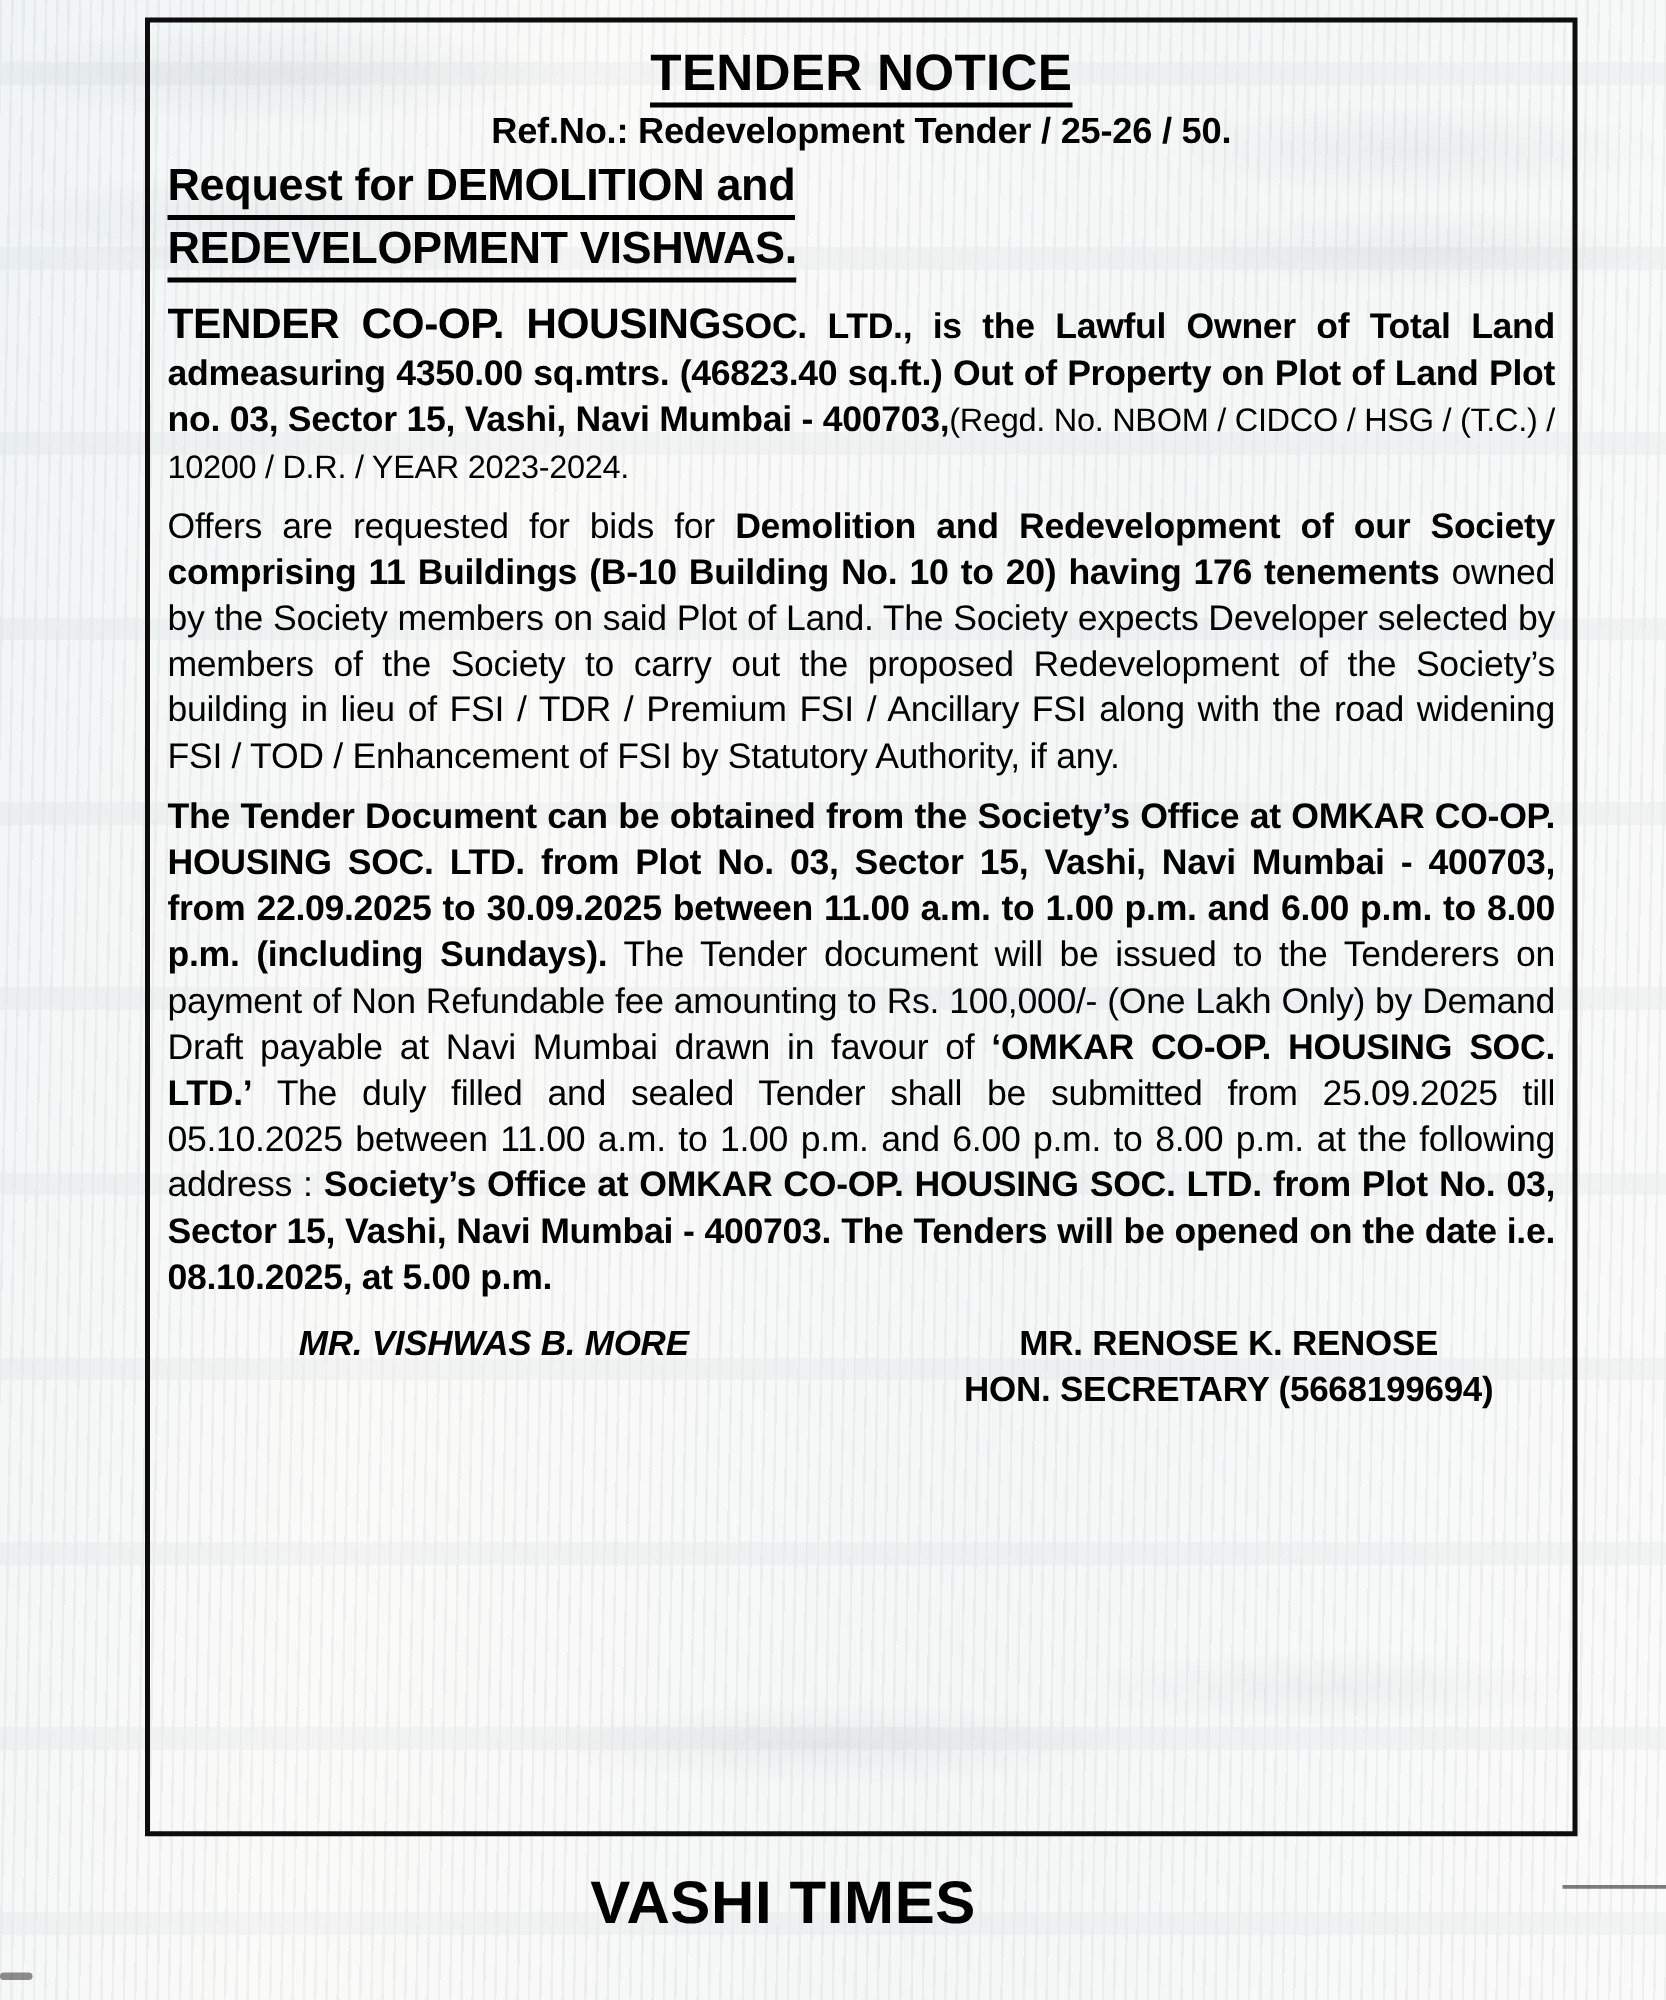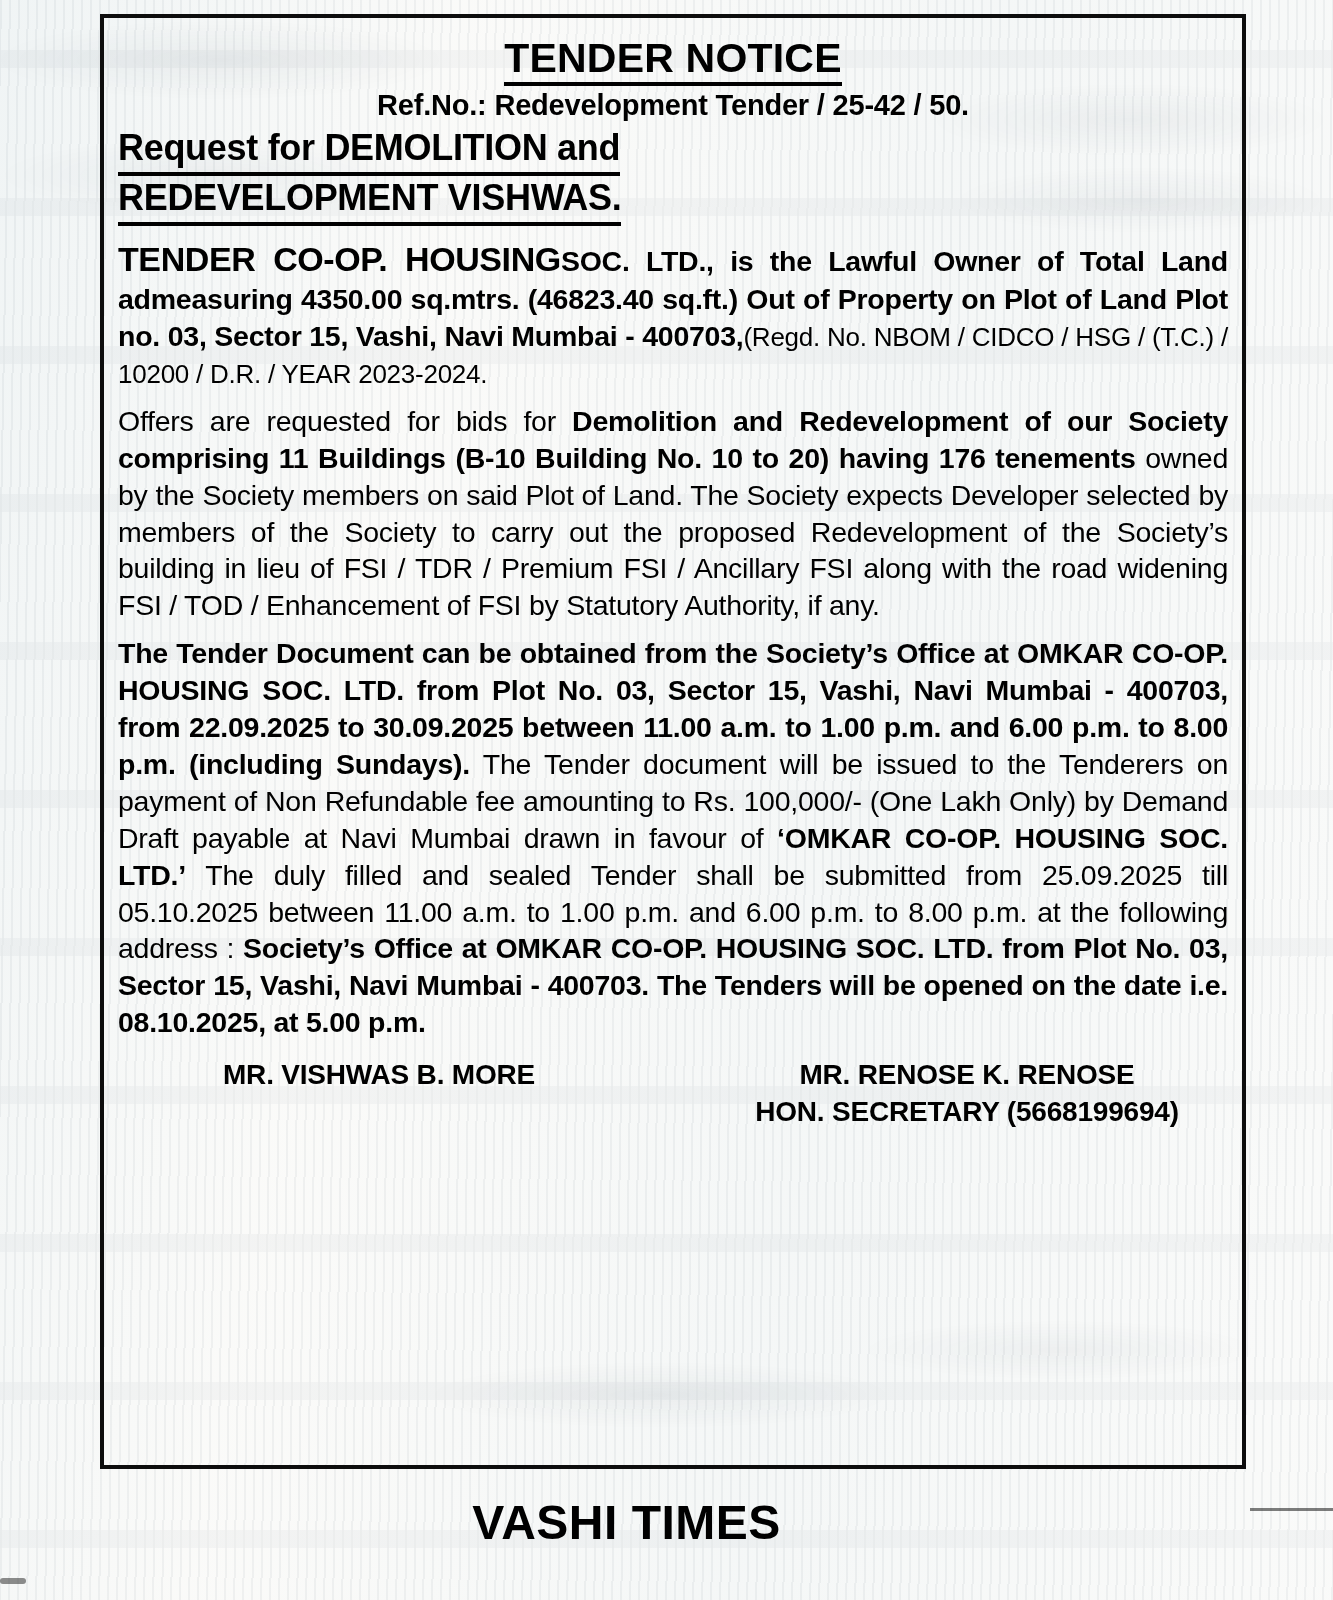--- a/index.html
+++ b/index.html
@@ -48,21 +48,21 @@
       radial-gradient(ellipse 280px 50px at 1140px 200px, rgba(20,40,60,0.85), transparent 70%),
       radial-gradient(ellipse 320px 55px at 210px 175px, rgba(20,40,60,0.85), transparent 70%),
       radial-gradient(ellipse 350px 50px at 660px 1395px, rgba(20,40,60,0.9), transparent 70%),
       radial-gradient(ellipse 300px 45px at 1060px 1350px, rgba(20,40,60,0.8), transparent 70%);
     pointer-events: none;
   }
 
   
   #notice-frame {
     position: absolute;
-    left: 100px;
+    left: 116px;
     top: 14px;
     width: 1146px;
     height: 1455px;
     border: 4px solid #0d0d0d;
     box-sizing: border-box;
     background: transparent;
   }
   #notice-inner {
     position: absolute;
     left: 0; top: 0;
@@ -137,21 +137,21 @@
   .signcol {
     flex: 1 1 50%;
     text-align: center;
     font-weight: bold;
     font-size: 28px;
     line-height: 1.32;
     letter-spacing: -0.2px;
   }
   .signcol .name { display: block; }
   .signcol .role { display: block; }
-  .signcol.left  { padding-right: 40px; }
+  .signcol.left  { padding-right: 40px; font-style: italic; }
   .signcol.right { padding-left: 26px; }
 
   
   #publication {
     position: absolute;
     left: 0;
     top: 1495px;
     width: 1333px;
     text-align: center;
     font-weight: bold;
@@ -184,21 +184,21 @@
 
 <div class="paper"></div>
 <div class="bleed"></div>
 <div class="bleed2"></div>
 
 <div id="notice-frame">
   <div id="notice-inner">
 
     <div class="title"><span class="u">TENDER NOTICE</span></div>
 
-    <div class="refline">Ref.No.: Redevelopment Tender / 25-42 / 50.</div>
+    <div class="refline">Ref.No.: Redevelopment Tender / 25-26 / 50.</div>
 
     <div class="subtitle">
       <span class="u">Request for DEMOLITION and</span><br>
       <span class="u">REDEVELOPMENT VISHWAS.</span>
     </div>
 
     <div class="para"><span class="owner-head">TENDER CO-OP. HOUSING</span><span class="owner-sub">SOC. LTD., is the Lawful Owner of Total Land admeasuring 4350.00 sq.mtrs. (46823.40 sq.ft.) Out of Property on Plot of Land Plot no. 03, Sector 15, Vashi, Navi Mumbai - 400703,</span><span class="sm">(Regd. No. NBOM / CIDCO / HSG / (T.C.) / 10200 / D.R. / YEAR 2023-2024.</span></div>
 
 
     <div class="para"><span>Offers are requested for bids for </span><b>Demolition and Redevelopment of our Society comprising 11 Buildings (B-10 Building No. 10 to 20) having 176 tenements</b><span> owned by the Society members on said Plot of Land. The Society expects Developer selected by members of the Society to carry out the proposed Redevelopment of the Society’s building in lieu of FSI / TDR / Premium FSI / Ancillary FSI along with the road widening FSI / TOD / Enhancement of FSI by Statutory Authority, if any.</span></div>

